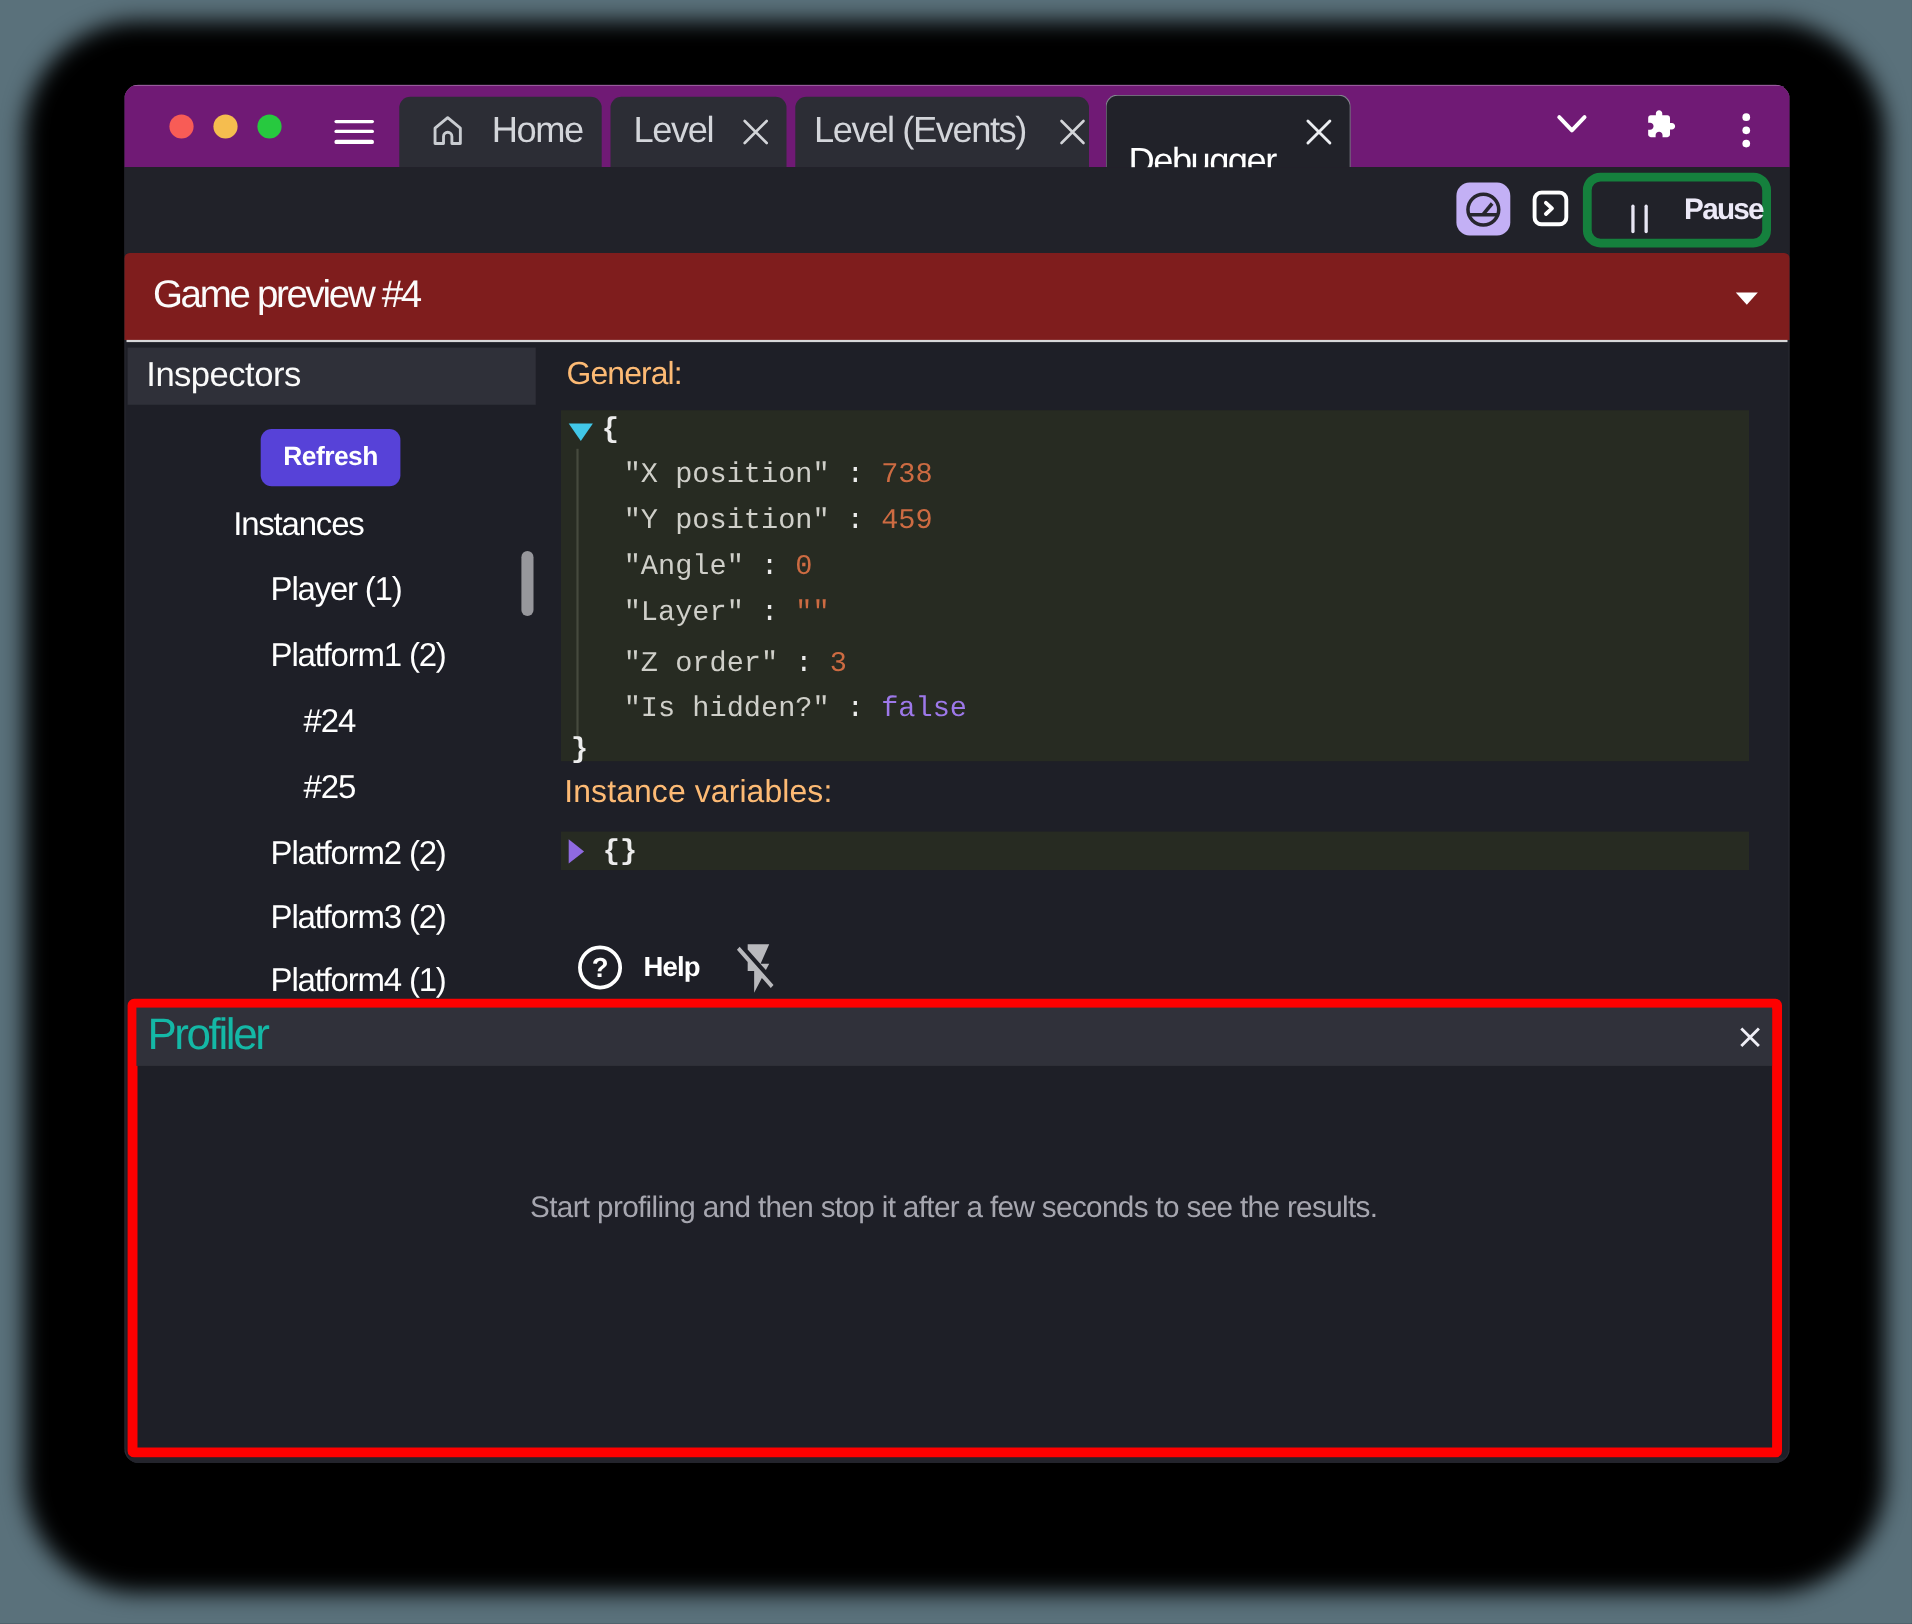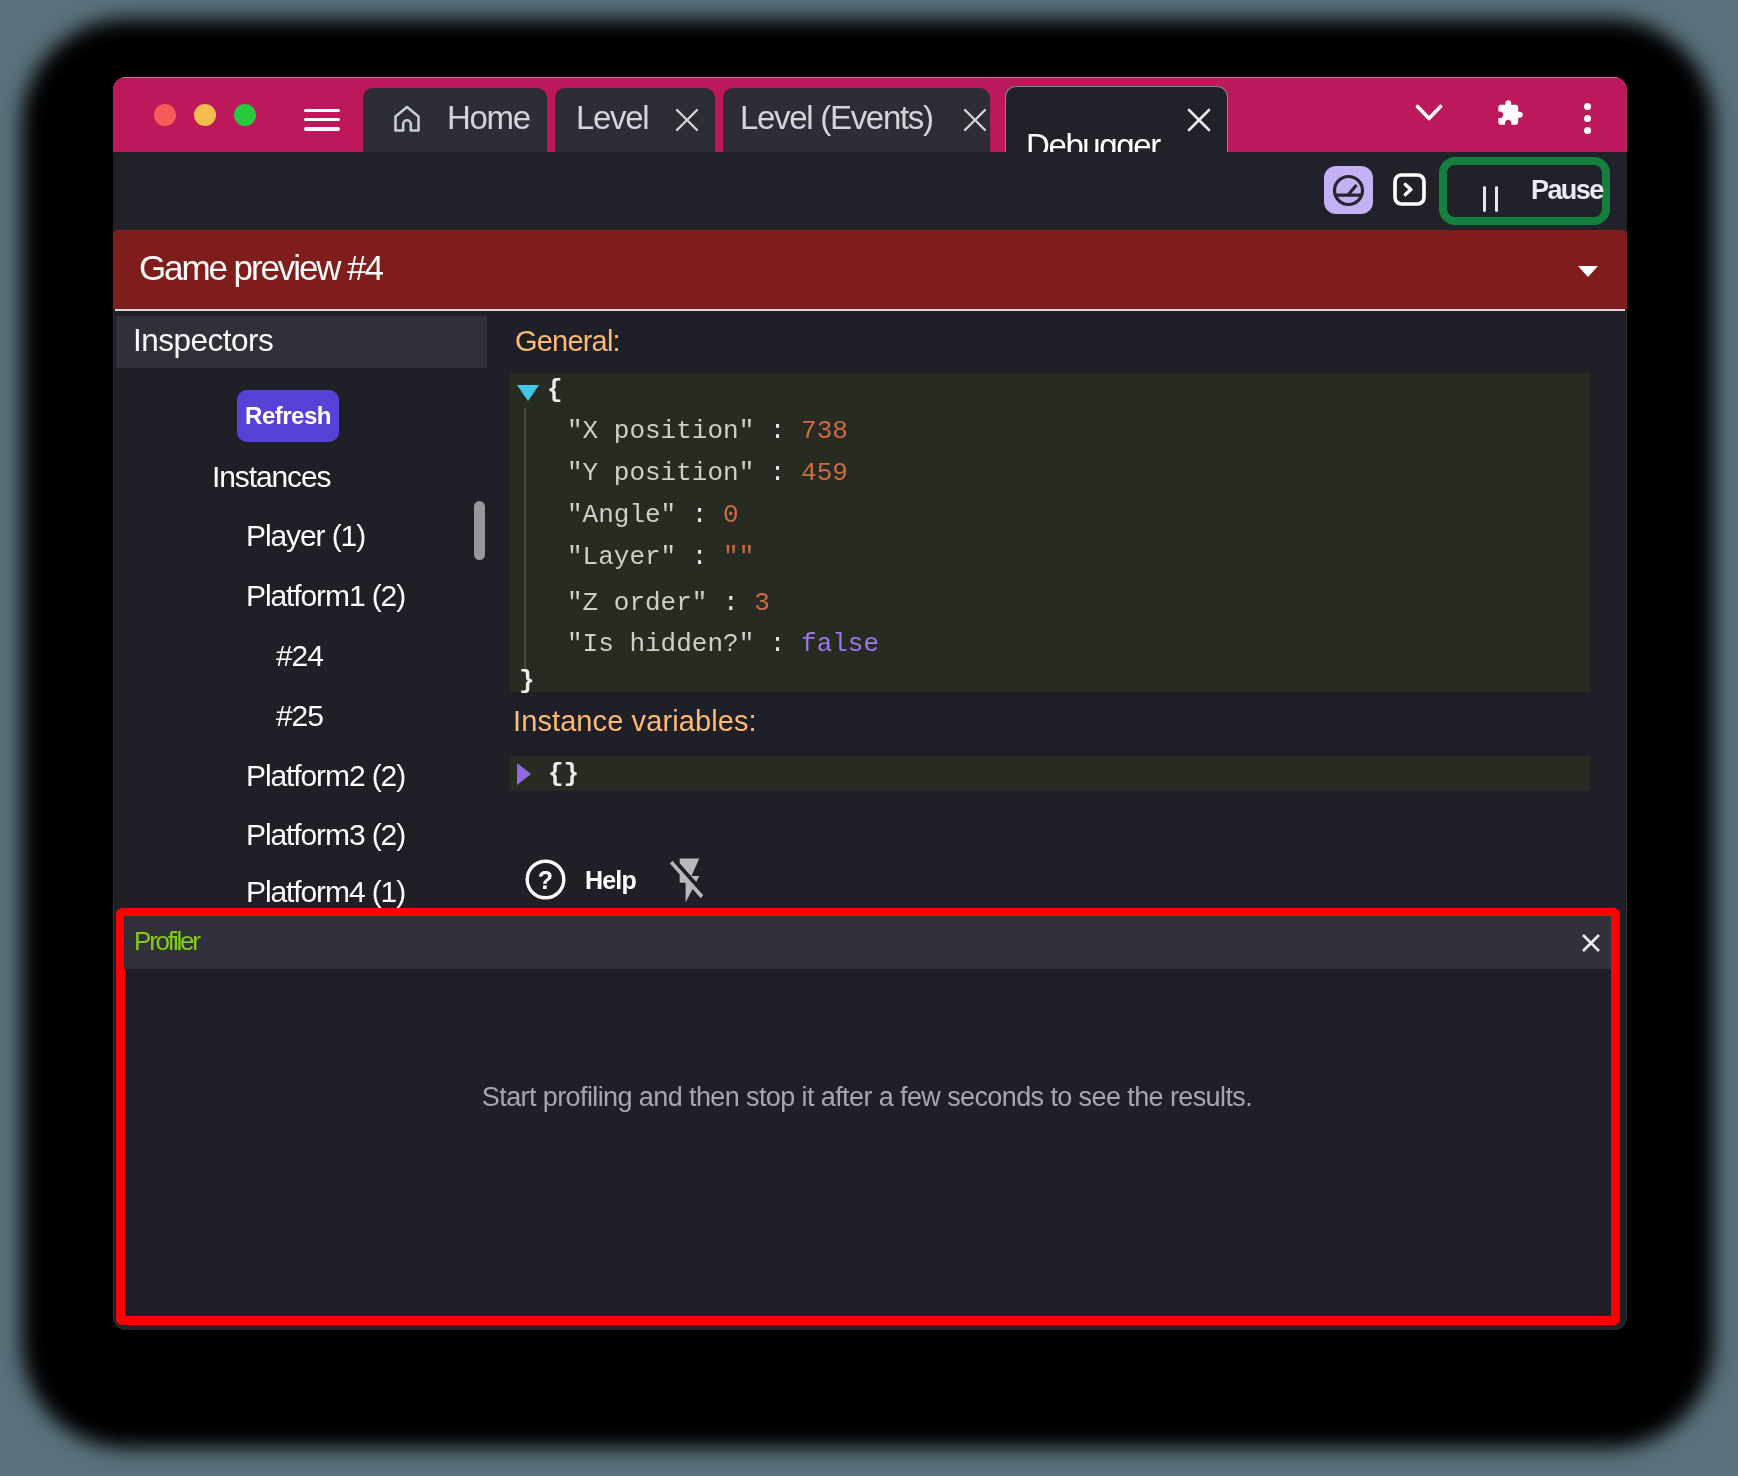--- a/index.html
+++ b/index.html
@@ -7,21 +7,21 @@
     font-family:"Liberation Sans", sans-serif; }
   .abs { position:absolute; }
   #stage { position:relative; width:1738px; height:1476px; overflow:hidden; }
   #blob { position:absolute; left:22px; top:19px; width:1692px; height:1429px;
     background:#000; border-radius:105px; filter:blur(10px); }
   #win { position:absolute; left:113px; top:77px; width:1514px; height:1253px;
     background:#1e1f27; border-radius:13px; overflow:hidden;
     box-shadow: inset 0 1.5px 0 rgba(255,255,255,.38), inset 0 0 0 1px rgba(255,255,255,.06); }
 
   
-  #tabbar { position:absolute; left:0; top:0; width:100%; height:75px; background:#be185d; }
+  #tabbar { position:absolute; left:0; top:0; width:100%; height:75px; background:#701a75; }
   .light { position:absolute; top:27px; width:22px; height:22px; border-radius:50%; }
   #burger div { position:absolute; left:191px; width:36px; height:3.6px; border-radius:2px; background:#fff; }
   .tab { position:absolute; bottom:0; height:64px; background:#2c2d35;
     border-radius:10px 10px 0 0; }
   .tab .lbl { position:absolute; top:50%; transform:translateY(-54%);
     font-size:33px; letter-spacing:-1.3px; color:#d3d5da; white-space:nowrap; }
   #tab-debugger { height:66px; background:#212229; border:1.5px solid #83858f; border-bottom:none; border-radius:11px 11px 0 0; }
   #tab-debugger .lbl { color:#ffffff;margin-top:28px; }
   .tabx { position:absolute; top:50%; transform:translateY(-50%); }
 
@@ -39,21 +39,21 @@
   #preview .lbl { position:absolute; left:26px; top:50%; transform:translateY(-54%);
     font-size:35px; letter-spacing:-2.1px; color:#fbfbfb; }
   #caret { position:absolute; left:1465px; top:36px; width:0; height:0;
     border-left:10px solid transparent; border-right:10px solid transparent; border-top:11px solid #fff; }
   #lightline { position:absolute; left:2px; top:232px; width:1510px; height:2px; background:#d7d7d9; }
 
   
   #insp-strip { position:absolute; left:3px; top:239px; width:371px; height:52px; background:#2f3039; }
   #insp-strip .lbl { position:absolute; left:17px; top:50%; transform:translateY(-54%);
     font-size:31.5px; letter-spacing:-0.5px; color:#fafafa; }
-  #refresh { position:absolute; left:124px; top:313px; width:102px; height:52px;
+  #refresh { position:absolute; left:124px; top:313px; width:127px; height:52px;
     background:#5742d8; border-radius:10px; color:#fff; font-size:24px; font-weight:bold;
     display:flex; align-items:center; justify-content:center; letter-spacing:-0.5px; }
   .trow { position:absolute; font-size:30px; letter-spacing:-1.1px; color:#ffffff; white-space:nowrap; transform:translateY(-50%); }
   #sb-scroll { position:absolute; left:361px; top:424px; width:11px; height:59px; background:#97979c; border-radius:6px; }
 
   
   .seclbl { position:absolute; font-size:29px; letter-spacing:-0.8px; color:#fdba74; transform:translateY(-50%); white-space:nowrap; }
   #code1 { position:absolute; left:397px; top:296px; width:1080px; height:319px; background:#272b22; }
   #code2 { position:absolute; left:397px; top:679px; width:1080px; height:35px; background:#272b22; }
   .cline { position:absolute; font-family:"Liberation Mono", monospace; font-size:26px;
@@ -68,21 +68,21 @@
 
   
   #helplbl { position:absolute; left:472px; top:803px; transform:translateY(-50%);
     font-size:25px; font-weight:bold; color:#fff; letter-spacing:-0.8px; }
 
   
   #prof { position:absolute; left:3px; top:831px; width:1504px; height:417px;
     border:9px solid #fe0000; border-radius:6px; background:#1e1f27; }
   #prof-head { position:absolute; left:-1px; top:-1px; width:1487px; height:53px; background:#30313a; }
   #prof-head .lbl { position:absolute; left:10px; top:50%; transform:translateY(-54%);
-    font-size:26px; letter-spacing:-2.2px; color:#84cc16; }
+    font-size:40px; letter-spacing:-2.2px; color:#14b8a6; }
   #startbtn { position:absolute; left:643px; top:70px; width:201px; height:63px;
     background:#e4e3e3; border-radius:14px; color:#27262b; font-size:25px; font-weight:bold;
     display:flex; align-items:center; justify-content:center; letter-spacing:-1.4px; }
   #profsub { position:absolute; left:-1px; top:165px; width:100%; text-align:center;
     font-size:27px; letter-spacing:-0.6px; color:#a6a6af; }
   #winbottom { position:absolute; left:0; top:1248px; width:100%; height:5px; background:#23242c; }
 </style>
 </head>
 <body>
 <div id="stage">

